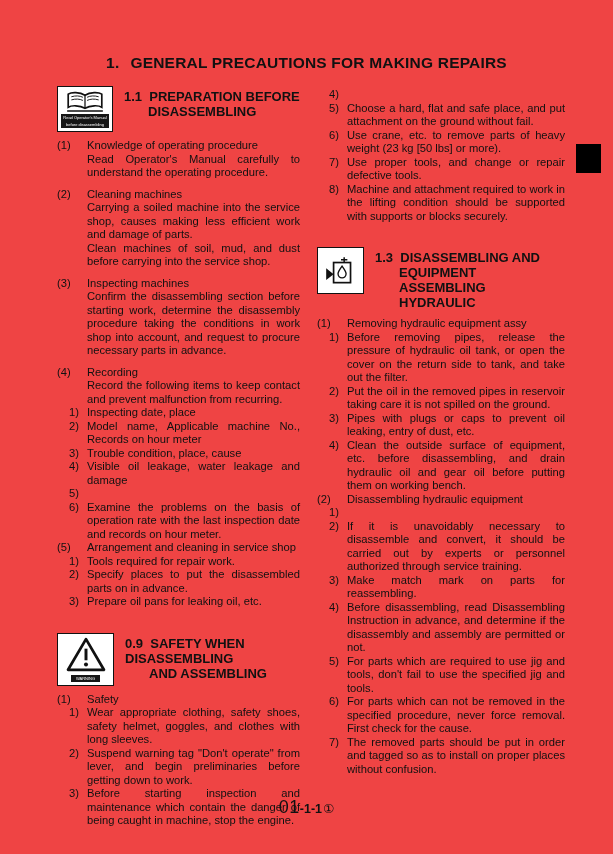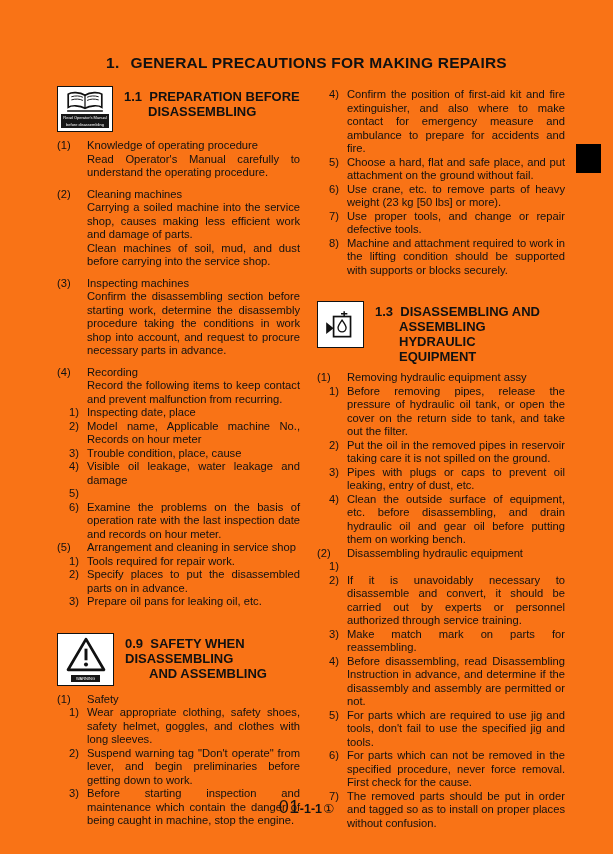--- a/index.html
+++ b/index.html
@@ -1,17 +1,17 @@
 <!DOCTYPE html>
 <html><head>
 <meta charset="utf-8">
 <style>
   html,body{margin:0;padding:0;background:#e8e8e8;}
   .page{
-    position:relative;width:613px;height:854px;background:#f97316;
+    position:relative;width:613px;height:854px;background:#ef4444;
     font-family:"Liberation Sans","DejaVu Sans",sans-serif;color:#111;
     overflow:hidden;margin:0 auto;
   }
   .title{
     position:absolute;top:54px;left:0;right:0;text-align:center;
     font-size:15.5px;font-weight:bold;letter-spacing:.2px;white-space:pre;
   }
   .title .title-text{margin-left:11px;}
   .col{position:absolute;font-size:11.2px;line-height:13.5px;}
   .col-left{left:57px;top:84px;width:243px;}
@@ -174,21 +174,20 @@
         <div class="text">Suspend warning tag "Don't operate" from lever, and begin preliminaries before getting down to work.</div>
       </div>
       <div class="item-row">
         <div class="marker l2">3)</div>
         <div class="text">Before starting inspection and maintenance which contain the danger of being caught in machine, stop the engine.</div>
       </div>
     </div>
   <div class="col col-right">
       <div class="item-row">
         <div class="marker l2">4)</div>
-        <div class="text">Confirm the position of first-aid kit and fire extinguisher, and also where to make contact for emergency measure and ambulance to prepare for accidents and fire.</div>
       </div>
       <div class="item-row">
         <div class="marker l2">5)</div>
         <div class="text">Choose a hard, flat and safe place, and put attachment on the ground without fail.</div>
       </div>
       <div class="item-row">
         <div class="marker l2">6)</div>
         <div class="text">Use crane, etc. to remove parts of heavy weight (23 kg [50 lbs] or more).</div>
       </div>
       <div class="item-row">
@@ -204,22 +203,22 @@
         <div class="icon-box hydraulic">
     <svg width="36" height="36" viewBox="0 0 34 34">
       <rect x="10" y="9" width="16" height="19" fill="none" stroke="#111" stroke-width="1.6"></rect>
       <path d="M18 12.5 c-2.2 3 -3.8 5 -3.8 7.2 a3.8 3.8 0 0 0 7.6 0 c0 -2.2 -1.6 -4.2 -3.8 -7.2 z" fill="none" stroke="#111" stroke-width="1.3"></path>
       <path d="M20 9 V4 M17 6.3 H23" stroke="#111" stroke-width="1.4" fill="none"></path>
       <path d="M3 14.5 V25.5 L10 20 Z" fill="#111"></path>
     </svg>
   </div>
         <div class="sec-title">
           <div>1.3  DISASSEMBLING AND</div>
+          <div>EQUIPMENT</div>
           <div>ASSEMBLING HYDRAULIC</div>
-          <div>EQUIPMENT</div>
         </div>
       </div>
       <div class="item-row">
         <div class="marker">(1)</div>
         <div class="text">Removing hydraulic equipment assy</div>
       </div>
       <div class="item-row">
         <div class="marker l2">1)</div>
         <div class="text">Before removing pipes, release the pressure of hydraulic oil tank, or open the cover on the return side to tank, and take out the filter.</div>
       </div>

